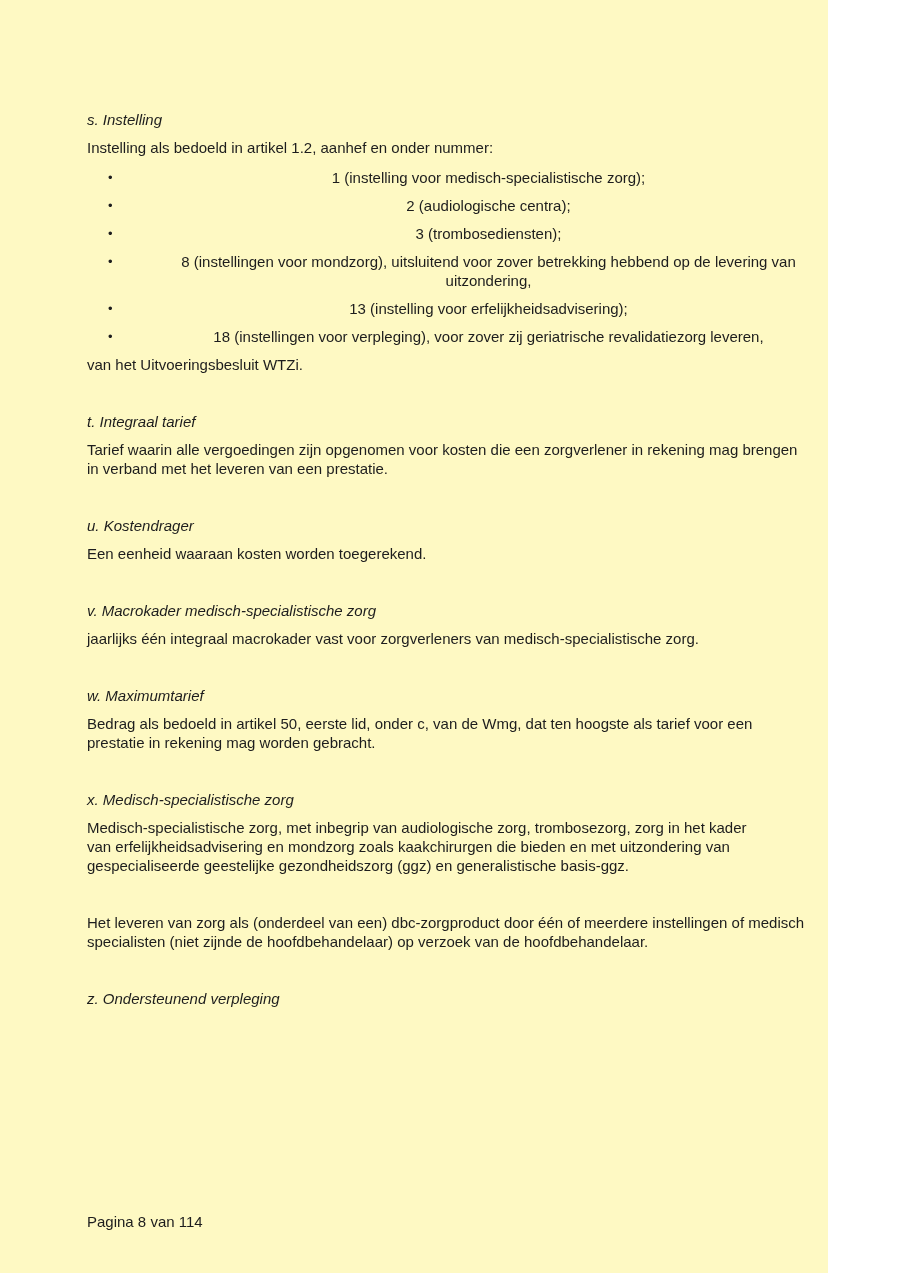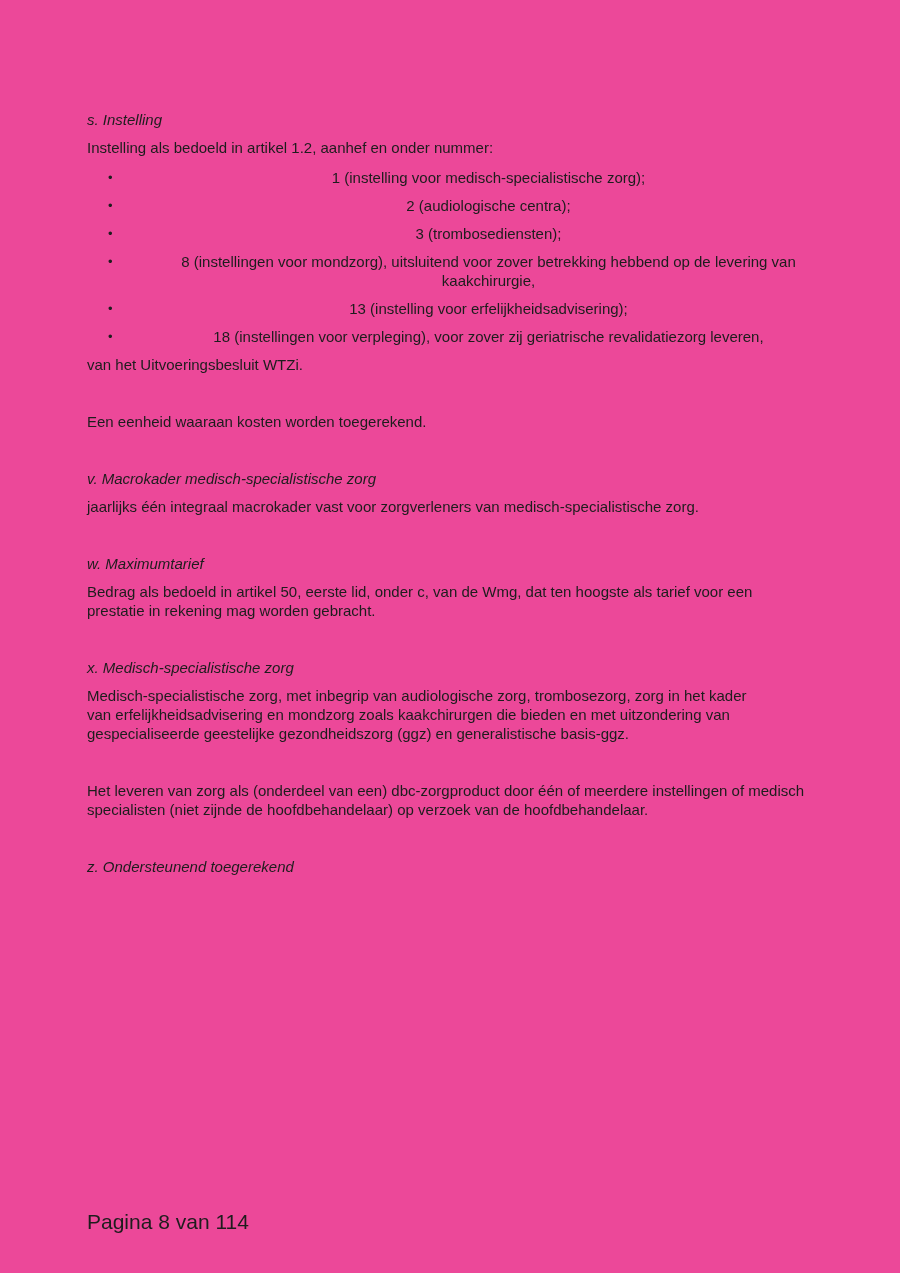--- a/index.html
+++ b/index.html
@@ -5,23 +5,23 @@
 <style>
   * { box-sizing: border-box; }
   html, body { margin: 0; padding: 0; }
   body {
     width: 900px;
     background: #ffffff;
     font-family: "Liberation Sans", sans-serif;
   }
   .page {
     position: relative;
-    width: 900px;
+    width: 828px;
     height: 1273px;
-    background: #ec4899;
+    background: #fef9c3;
     overflow: hidden;
     font-size: 15px;
     line-height: 19px;
     color: #1d1d1d;
   }
   .content {
     position: absolute;
     left: 87px;
     top: 110px;
     width: 760px;
@@ -54,21 +54,21 @@
   }
   .bullet-text { flex: 1 1 auto; text-align: center; }
   .closing { margin-top: 3px; }
   .footer {
     position: absolute;
     left: 87px;
     right: 85px;
     top: 1212px;
     display: flex;
     justify-content: space-between;
-    font-size: 21px;
+    font-size: 15px;
     line-height: 19px;
     color: #1d1d1d;
   }
 </style>
 </head>
 <body>
 
 <div class="page">
   <main class="content">
 
@@ -93,43 +93,51 @@
         <li class="bullet-item">
           <span class="bullet-marker">•</span>
           <span class="bullet-text">
             <span class="line">3 (trombosediensten);</span>
           </span>
         </li>
         <li class="bullet-item">
           <span class="bullet-marker">•</span>
           <span class="bullet-text">
             <span class="line">8 (instellingen voor mondzorg), uitsluitend voor zover betrekking hebbend op de levering van</span>
-            <span class="line">kaakchirurgie,</span>
+            <span class="line">uitzondering,</span>
           </span>
         </li>
         <li class="bullet-item">
           <span class="bullet-marker">•</span>
           <span class="bullet-text">
             <span class="line">13 (instelling voor erfelijkheidsadvisering);</span>
           </span>
         </li>
         <li class="bullet-item">
           <span class="bullet-marker">•</span>
           <span class="bullet-text">
             <span class="line">18 (instellingen voor verpleging), voor zover zij geriatrische revalidatiezorg leveren,</span>
           </span>
         </li>
       </ul>
       <p class="para closing">
         <span class="line">van het Uitvoeringsbesluit WTZi.</span>
       </p>
     </section>
 
+    <section class="section">
+      <h2 class="heading">t. Integraal tarief</h2>
+      <p class="para">
+        <span class="line">Tarief waarin alle vergoedingen zijn opgenomen voor kosten die een zorgverlener in rekening mag brengen</span>
+        <span class="line">in verband met het leveren van een prestatie.</span>
+      </p>
+    </section>
 
     <section class="section">
+      <h2 class="heading">u. Kostendrager</h2>
       <p class="para">
         <span class="line">Een eenheid waaraan kosten worden toegerekend.</span>
       </p>
     </section>
 
     <section class="section">
       <h2 class="heading">v. Macrokader medisch-specialistische zorg</h2>
       <p class="para">
         <span class="line">jaarlijks één integraal macrokader vast voor zorgverleners van medisch-specialistische zorg.</span>
       </p>
@@ -153,21 +161,21 @@
     </section>
 
     <section class="section">
       <p class="para">
         <span class="line">Het leveren van zorg als (onderdeel van een) dbc-zorgproduct door één of meerdere instellingen of medisch</span>
         <span class="line">specialisten (niet zijnde de hoofdbehandelaar) op verzoek van de hoofdbehandelaar.</span>
       </p>
     </section>
 
     <section class="section">
-      <h2 class="heading">z. Ondersteunend toegerekend</h2>
+      <h2 class="heading">z. Ondersteunend verpleging</h2>
     </section>
 
   </main>
 
   <footer class="footer">
     <span>Pagina 8 van 114</span>
   </footer>
 </div>
 
 </body></html>

